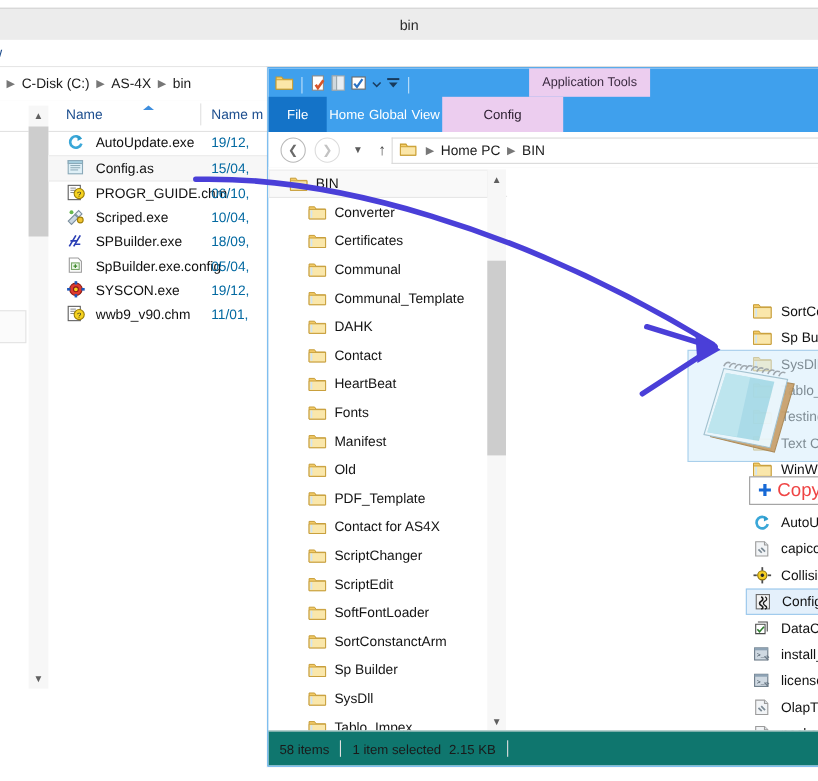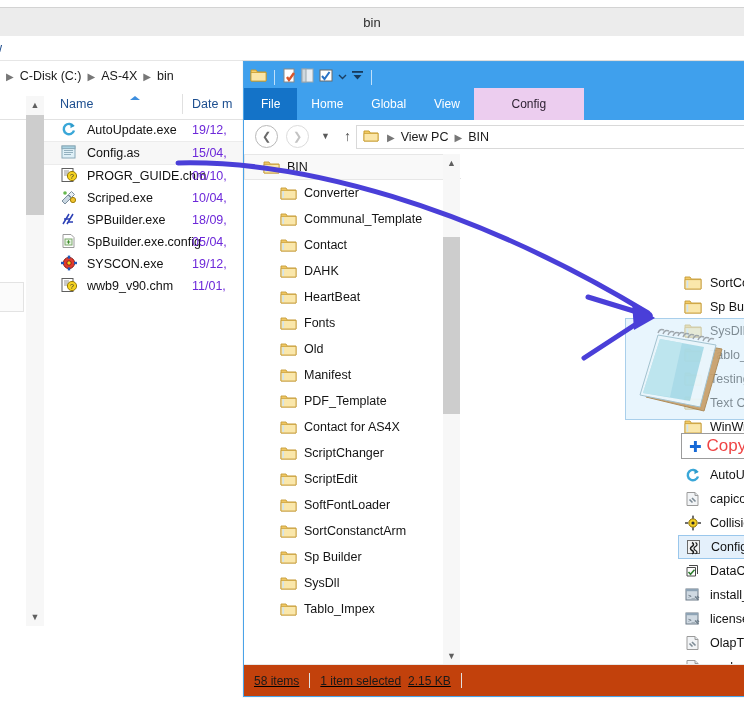--- a/index.html
+++ b/index.html
@@ -47,42 +47,42 @@
   #bg-scroll-dn{position:absolute;left:26px;top:608px;width:18px;height:18px;
     display:flex;align-items:center;justify-content:center;color:#606060;font-size:9px;}
   #bg-scroll-thumb{position:absolute;left:26px;top:115px;width:18px;height:100px;background:#cdcdcd;}
   #bg-sidebox{position:absolute;left:-10px;top:282px;width:32px;height:28px;
     background:#fbfbfb;border:1px solid #e3e3e3;}
   #bg-list{position:absolute;left:44px;top:119px;width:700px;height:500px;}
   .bgrow{height:22px;display:flex;align-items:center;position:relative;}
   .bgrow.sel{background:#f7f7f7;border-top:1px solid #ececec;border-bottom:1px solid #ececec;}
   .bgrow .ic{width:20px;height:18px;margin-left:16px;margin-right:7px;position:relative;flex:none;}
   .bgrow .nm{font-size:12.5px;color:#111;white-space:nowrap;}
-  .bgrow .dt{position:absolute;left:148px;font-size:12.5px;color:#6d28d9;white-space:nowrap;}
+  .bgrow .dt{position:absolute;left:148px;font-size:12.5px;color:#0369a1;white-space:nowrap;}
 
   
   .ic svg{display:block;}
 
   
   #fg-window{
     position:absolute;left:243px;top:61px;width:501px;height:634px;
     background:#fff;border:1px solid #4aa3e8;
     box-shadow:0 0 0 1px rgba(0,0,0,.03);
     overflow:hidden;
   }
   #fg-ribbonband{position:absolute;left:0;top:0;width:501px;height:58px;background:#3fa0ed;}
   #fg-qat{position:absolute;left:6px;top:4px;height:22px;display:flex;align-items:center;gap:4px;}
   .qat-sep{width:1px;height:15px;background:#bfe0fa;margin:0 3px;}
   #fg-app-tools{
     position:absolute;left:237px;top:0px;width:110px;height:26px;background:#eccdef;
     display:flex;align-items:center;justify-content:center;
   }
   #fg-app-tools span{font-size:11.5px;color:#3b2a40;}
   #fg-tabs{position:absolute;left:0px;top:26px;height:32px;display:flex;align-items:stretch;}
-  .ftab{display:flex;align-items:center;justify-content:center;font-size:12px;color:#fff;padding:0 14px;}
+  .ftab{display:flex;align-items:center;justify-content:center;font-size:12px;color:#fff;padding:0 2px;}
   .ftab.file{background:#1473c8;color:#fff;padding:0 17px;}
   .ftab.manage{background:#eccdef;color:#2f2233;width:110px;padding:0;box-sizing:border-box;}
   #fg-addr{position:absolute;left:0;top:58px;width:501px;height:32px;background:#fff;
     border-bottom:1px solid #e3e3e3;display:flex;align-items:center;}
   .navcirc{width:21px;height:21px;border-radius:50%;border:1px solid #b9b9b9;
     display:flex;align-items:center;justify-content:center;font-size:11px;color:#6a6a6a;background:#fff;}
   .navcirc.dim{color:#c3c3c3;border-color:#dcdcdc;}
   #fg-addrbox{position:absolute;left:112px;top:63px;width:389px;height:22px;
     background:#fff;border:1px solid #d9d9d9;border-right:none;display:flex;align-items:center;}
   #fg-colhdr{position:absolute;left:0;top:90px;width:501px;height:26px;background:#fff;
@@ -102,22 +102,22 @@
   #fg-date-hdr{position:absolute;left:442px;top:96px;font-size:12.5px;color:#1c4e8f;}
   #fg-hdrdiv{position:absolute;left:432px;top:94px;width:1px;height:19px;background:#e3e3e3;}
   #fg-sortcaret{position:absolute;left:325px;top:95px;width:0;height:0;
     border-left:5px solid transparent;border-right:5px solid transparent;border-bottom:4px solid #3e8ede;}
   #fg-filelist{position:absolute;left:217px;top:117px;width:284px;}
   .frow{height:24px;display:flex;align-items:center;position:relative;box-sizing:border-box;}
   .frow .fic{width:19px;height:17px;margin-left:6px;margin-right:7px;flex:none;}
   .frow .fnm{font-size:12.5px;color:#111;white-space:nowrap;}
   .frow .fdt{position:absolute;left:225px;font-size:12.5px;color:#7f7f7f;white-space:nowrap;}
   .frow.selected{background:#e4f0fb;border:1px solid #9ac7ec;}
-  #fg-status{position:absolute;left:0;top:602px;width:501px;height:31px;background:#c2410c;
-    border-top:1px solid #e7e7e7;display:flex;align-items:center;text-decoration:underline;}
+  #fg-status{position:absolute;left:0;top:602px;width:501px;height:31px;background:#0f766e;
+    border-top:1px solid #e7e7e7;display:flex;align-items:center;}
   #fg-status .si{font-size:12px;color:#1a1a1a;}
   .stat-sep{width:1px;height:15px;background:#e0e0e0;margin:0 10px;}
 
   
   #drag-ghost{position:absolute;left:625px;top:318px;width:119px;height:100px;
     background:rgba(214,236,251,.55);border:1px solid #a9cfeb;pointer-events:none;}
   #copy-tip{position:absolute;left:681px;top:433px;height:24px;background:#fff;
     border:1px solid #9c9c9c;display:flex;align-items:center;padding:0 7px;gap:5px;}
   #copy-tip .plus{color:#1669d6;font-size:15px;font-weight:bold;line-height:1;}
   #copy-tip .lbl{color:#ef4444;font-size:17px;}
@@ -144,21 +144,21 @@
     <span class="crumb-sep">▶</span>
     <span class="crumb">AS-4X</span>
     <span class="crumb-sep">▶</span>
     <span class="crumb">bin</span>
   </div>
 
   <div id="bg-colhdr"></div>
   <div class="bg-sortcaret"></div>
   <div id="bg-col-name">Name</div>
   <div id="bg-coldiv"></div>
-  <div id="bg-col-date">Date m</div>
+  <div id="bg-col-date">Name m</div>
 
   <div id="bg-scroll"></div>
   <div id="bg-scroll-up">▲</div>
   <div id="bg-scroll-thumb"></div>
   <div id="bg-scroll-dn">▼</div>
   <div id="bg-sidebox"></div>
 
   <div id="bg-list">
       <div class="bgrow">
         <span class="ic">
@@ -302,20 +302,23 @@
     </span>
     <span>
       <svg width="13" height="13" viewBox="0 0 13 13">
           <rect x="1" y="2" width="11" height="1.8" fill="#173a5c"></rect>
           <path d="M2.5 6h8l-4 4.5z" fill="#173a5c"></path>
         </svg>
     </span>
     <span class="qat-sep"></span>
   </div>
 
+  <div id="fg-app-tools">
+    <span>Application Tools</span>
+  </div>
 
   <div id="fg-tabs">
     <div class="ftab file">File</div>
     <div class="ftab">Home</div>
     <div class="ftab">Global</div>
     <div class="ftab">View</div>
     <div class="ftab manage">Config</div>
   </div>
 
   <div id="fg-addr">
@@ -325,21 +328,21 @@
     <span style="margin-left:14px;font-size:14px;color:#4a4a4a">↑</span>
   </div>
   <div id="fg-addrbox">
     <span style="margin-left:6px">
       <svg width="16" height="14" viewBox="0 0 16 14">
           <path d="M1 2h5l1.4 2H15v8H1z" fill="#f6cf6a" stroke="#c79b2c"></path>
           <path d="M1 4.4h14V12H1z" fill="#fbe6a8" stroke="#c79b2c" stroke-width=".8"></path>
         </svg>
     </span>
     <span class="crumb-sep" style="margin-left:8px">▶</span>
-    <span class="crumb">View PC</span>
+    <span class="crumb">Home PC</span>
     <span class="crumb-sep">▶</span>
     <span class="crumb">BIN</span>
   </div>
 
   <div id="fg-colhdr"></div>
   <div id="fg-name-hdr">Name</div>
   <div id="fg-sortcaret"></div>
   <div id="fg-hdrdiv"></div>
   <div id="fg-date-hdr">Date modifi</div>
 
@@ -360,69 +363,85 @@
               <rect x="2.4" y="5.3" width="1.5" height="6.6" fill="#cfe4f2"></rect>
             </svg></span>
           <span class="nlbl">Converter</span>
         </div>
         <div class="navrow">
           <span class="nic"><svg width="17" height="15" viewBox="0 0 17 15">
               <path d="M1 2h5l1.3 2H16v9H1z" fill="#f3cb68" stroke="#c59b35" stroke-width=".9"></path>
               <path d="M1 4.4h15V13H1z" fill="#fae7ab" stroke="#c59b35" stroke-width=".8"></path>
               <rect x="2.4" y="5.3" width="1.5" height="6.6" fill="#cfe4f2"></rect>
             </svg></span>
+          <span class="nlbl">Certificates</span>
+        </div>
+        <div class="navrow">
+          <span class="nic"><svg width="17" height="15" viewBox="0 0 17 15">
+              <path d="M1 2h5l1.3 2H16v9H1z" fill="#f3cb68" stroke="#c59b35" stroke-width=".9"></path>
+              <path d="M1 4.4h15V13H1z" fill="#fae7ab" stroke="#c59b35" stroke-width=".8"></path>
+              <rect x="2.4" y="5.3" width="1.5" height="6.6" fill="#cfe4f2"></rect>
+            </svg></span>
+          <span class="nlbl">Communal</span>
+        </div>
+        <div class="navrow">
+          <span class="nic"><svg width="17" height="15" viewBox="0 0 17 15">
+              <path d="M1 2h5l1.3 2H16v9H1z" fill="#f3cb68" stroke="#c59b35" stroke-width=".9"></path>
+              <path d="M1 4.4h15V13H1z" fill="#fae7ab" stroke="#c59b35" stroke-width=".8"></path>
+              <rect x="2.4" y="5.3" width="1.5" height="6.6" fill="#cfe4f2"></rect>
+            </svg></span>
           <span class="nlbl">Communal_Template</span>
         </div>
         <div class="navrow">
           <span class="nic"><svg width="17" height="15" viewBox="0 0 17 15">
               <path d="M1 2h5l1.3 2H16v9H1z" fill="#f3cb68" stroke="#c59b35" stroke-width=".9"></path>
               <path d="M1 4.4h15V13H1z" fill="#fae7ab" stroke="#c59b35" stroke-width=".8"></path>
               <rect x="2.4" y="5.3" width="1.5" height="6.6" fill="#cfe4f2"></rect>
             </svg></span>
+          <span class="nlbl">DAHK</span>
+        </div>
+        <div class="navrow">
+          <span class="nic"><svg width="17" height="15" viewBox="0 0 17 15">
+              <path d="M1 2h5l1.3 2H16v9H1z" fill="#f3cb68" stroke="#c59b35" stroke-width=".9"></path>
+              <path d="M1 4.4h15V13H1z" fill="#fae7ab" stroke="#c59b35" stroke-width=".8"></path>
+              <rect x="2.4" y="5.3" width="1.5" height="6.6" fill="#cfe4f2"></rect>
+            </svg></span>
           <span class="nlbl">Contact</span>
         </div>
         <div class="navrow">
           <span class="nic"><svg width="17" height="15" viewBox="0 0 17 15">
               <path d="M1 2h5l1.3 2H16v9H1z" fill="#f3cb68" stroke="#c59b35" stroke-width=".9"></path>
               <path d="M1 4.4h15V13H1z" fill="#fae7ab" stroke="#c59b35" stroke-width=".8"></path>
               <rect x="2.4" y="5.3" width="1.5" height="6.6" fill="#cfe4f2"></rect>
             </svg></span>
-          <span class="nlbl">DAHK</span>
-        </div>
-        <div class="navrow">
-          <span class="nic"><svg width="17" height="15" viewBox="0 0 17 15">
-              <path d="M1 2h5l1.3 2H16v9H1z" fill="#f3cb68" stroke="#c59b35" stroke-width=".9"></path>
-              <path d="M1 4.4h15V13H1z" fill="#fae7ab" stroke="#c59b35" stroke-width=".8"></path>
-              <rect x="2.4" y="5.3" width="1.5" height="6.6" fill="#cfe4f2"></rect>
-            </svg></span>
           <span class="nlbl">HeartBeat</span>
         </div>
         <div class="navrow">
           <span class="nic"><svg width="17" height="15" viewBox="0 0 17 15">
               <path d="M1 2h5l1.3 2H16v9H1z" fill="#f3cb68" stroke="#c59b35" stroke-width=".9"></path>
               <path d="M1 4.4h15V13H1z" fill="#fae7ab" stroke="#c59b35" stroke-width=".8"></path>
               <rect x="2.4" y="5.3" width="1.5" height="6.6" fill="#cfe4f2"></rect>
             </svg></span>
           <span class="nlbl">Fonts</span>
         </div>
         <div class="navrow">
           <span class="nic"><svg width="17" height="15" viewBox="0 0 17 15">
               <path d="M1 2h5l1.3 2H16v9H1z" fill="#f3cb68" stroke="#c59b35" stroke-width=".9"></path>
               <path d="M1 4.4h15V13H1z" fill="#fae7ab" stroke="#c59b35" stroke-width=".8"></path>
               <rect x="2.4" y="5.3" width="1.5" height="6.6" fill="#cfe4f2"></rect>
             </svg></span>
+          <span class="nlbl">Manifest</span>
+        </div>
+        <div class="navrow">
+          <span class="nic"><svg width="17" height="15" viewBox="0 0 17 15">
+              <path d="M1 2h5l1.3 2H16v9H1z" fill="#f3cb68" stroke="#c59b35" stroke-width=".9"></path>
+              <path d="M1 4.4h15V13H1z" fill="#fae7ab" stroke="#c59b35" stroke-width=".8"></path>
+              <rect x="2.4" y="5.3" width="1.5" height="6.6" fill="#cfe4f2"></rect>
+            </svg></span>
           <span class="nlbl">Old</span>
-        </div>
-        <div class="navrow">
-          <span class="nic"><svg width="17" height="15" viewBox="0 0 17 15">
-              <path d="M1 2h5l1.3 2H16v9H1z" fill="#f3cb68" stroke="#c59b35" stroke-width=".9"></path>
-              <path d="M1 4.4h15V13H1z" fill="#fae7ab" stroke="#c59b35" stroke-width=".8"></path>
-              <rect x="2.4" y="5.3" width="1.5" height="6.6" fill="#cfe4f2"></rect>
-            </svg></span>
-          <span class="nlbl">Manifest</span>
         </div>
         <div class="navrow">
           <span class="nic"><svg width="17" height="15" viewBox="0 0 17 15">
               <path d="M1 2h5l1.3 2H16v9H1z" fill="#f3cb68" stroke="#c59b35" stroke-width=".9"></path>
               <path d="M1 4.4h15V13H1z" fill="#fae7ab" stroke="#c59b35" stroke-width=".8"></path>
               <rect x="2.4" y="5.3" width="1.5" height="6.6" fill="#cfe4f2"></rect>
             </svg></span>
           <span class="nlbl">PDF_Template</span>
         </div>
         <div class="navrow">

